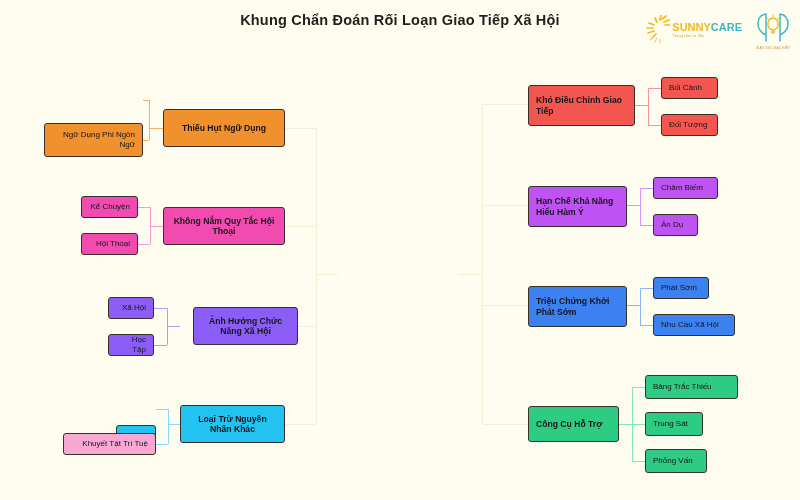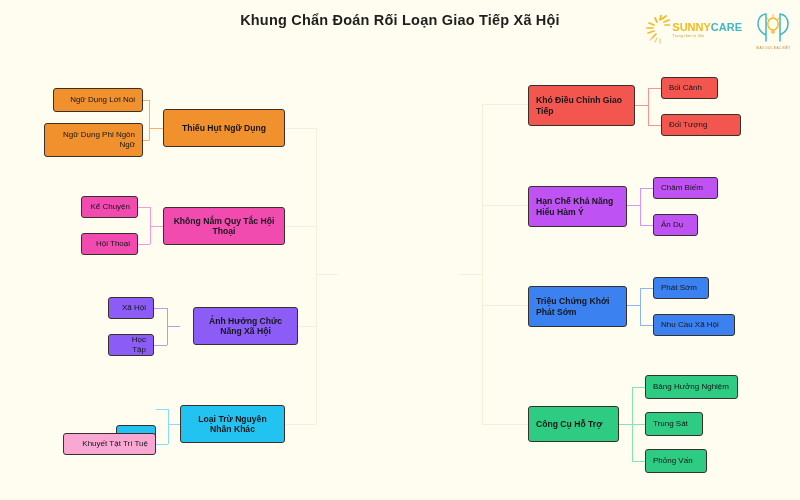--- a/index.html
+++ b/index.html
@@ -176,21 +176,20 @@
   <div class="conn h spine" style="left:285px; top:424px; width:31px;"></div>
 
   <div class="conn h spine" style="left:458px; top:274px; width:24px;"></div>
   <div class="conn v spine" style="left:482px; top:104px; height:320px;"></div>
   <div class="conn h spine" style="left:482px; top:104px; width:46px;"></div>
   <div class="conn h spine" style="left:482px; top:205px; width:46px;"></div>
   <div class="conn h spine" style="left:482px; top:305px; width:46px;"></div>
   <div class="conn h spine" style="left:482px; top:424px; width:46px;"></div>
 
   <div class="node main align-center" style="left:163px; top:109px; width:122px; height:38px; background:#F0912D;">Thiếu Hụt Ngữ Dụng</div>
-  <div class="node leaf align-right" style="left:53px; top:88px; width:90px; height:24px; background:#F0912D;">Ngữ Dụng Lời Nói</div>
   <div class="node leaf align-right" style="left:44px; top:123px; width:99px; height:34px; background:#F0912D;">Ngữ Dụng Phi Ngôn Ngữ</div>
   <div class="conn h" style="left:149px; top:128px; width:14px; border-color:#F2B065;"></div>
   <div class="conn v" style="left:149px; top:100px; height:40px; border-color:#F2B065;"></div>
   <div class="conn h" style="left:143px; top:100px; width:6px; border-color:#F2B065;"></div>
   <div class="conn h" style="left:143px; top:140px; width:6px; border-color:#F2B065;"></div>
 
   <div class="node main align-center" style="left:163px; top:207px; width:122px; height:38px; background:#F14BB0;">Không Nắm Quy Tắc Hội Thoại</div>
   <div class="node leaf align-right" style="left:81px; top:196px; width:57px; height:22px; background:#F14BB0;">Kể Chuyện</div>
   <div class="node leaf align-right" style="left:81px; top:233px; width:57px; height:22px; background:#F14BB0;">Hội Thoại</div>
   <div class="conn h" style="left:150px; top:226px; width:13px; border-color:#F79BD2;"></div>
@@ -209,21 +208,21 @@
   <div class="node main align-center" style="left:180px; top:405px; width:105px; height:38px; background:#22C3F0;">Loại Trừ Nguyên Nhân Khác</div>
   <div class="node leaf align-right" style="left:116px; top:398px; width:40px; height:22px; background:#22C3F0;margin-top:27px;">ASD</div>
   <div class="node leaf align-right" style="left:63px; top:433px; width:93px; height:22px; background:#f9a8d4;">Khuyết Tật Trí Tuệ</div>
   <div class="conn h" style="left:168px; top:424px; width:12px; border-color:#86DDF7;"></div>
   <div class="conn v" style="left:168px; top:409px; height:35px; border-color:#86DDF7;"></div>
   <div class="conn h" style="left:156px; top:409px; width:12px; border-color:#86DDF7;"></div>
   <div class="conn h" style="left:156px; top:444px; width:12px; border-color:#86DDF7;"></div>
 
   <div class="node main align-left" style="left:528px; top:85px; width:107px; height:41px; background:#F2564F;">Khó Điều Chỉnh Giao Tiếp</div>
   <div class="node leaf align-left" style="left:661px; top:77px; width:57px; height:22px; background:#F2564F;">Bối Cảnh</div>
-  <div class="node leaf align-left" style="left:661px; top:114px; width:80px; height:22px; background:#F2564F;">Đối Tượng</div>
+  <div class="node leaf align-left" style="left:661px; top:114px; width:57px; height:22px; background:#F2564F;">Đối Tượng</div>
   <div class="conn h" style="left:635px; top:105px; width:13px; border-color:#F6958F;"></div>
   <div class="conn v" style="left:648px; top:88px; height:37px; border-color:#F6958F;"></div>
   <div class="conn h" style="left:648px; top:88px; width:13px; border-color:#F6958F;"></div>
   <div class="conn h" style="left:648px; top:125px; width:13px; border-color:#F6958F;"></div>
 
   <div class="node main align-left" style="left:528px; top:186px; width:99px; height:41px; background:#BF52F2;">Hạn Chế Khả Năng Hiểu Hàm Ý</div>
   <div class="node leaf align-left" style="left:653px; top:177px; width:65px; height:22px; background:#BF52F2;">Châm Biếm</div>
   <div class="node leaf align-left" style="left:653px; top:214px; width:45px; height:22px; background:#BF52F2;">Ẩn Dụ</div>
   <div class="conn h" style="left:627px; top:205px; width:13px; border-color:#D596F6;"></div>
   <div class="conn v" style="left:640px; top:188px; height:37px; border-color:#D596F6;"></div>
@@ -232,21 +231,21 @@
 
   <div class="node main align-left" style="left:528px; top:286px; width:99px; height:41px; background:#3B82F0;">Triệu Chứng Khởi Phát Sớm</div>
   <div class="node leaf align-left" style="left:653px; top:277px; width:56px; height:22px; background:#3B82F0;">Phát Sớm</div>
   <div class="node leaf align-left" style="left:653px; top:314px; width:82px; height:22px; background:#3B82F0;">Nhu Cầu Xã Hội</div>
   <div class="conn h" style="left:627px; top:305px; width:13px; border-color:#8DB4F5;"></div>
   <div class="conn v" style="left:640px; top:288px; height:37px; border-color:#8DB4F5;"></div>
   <div class="conn h" style="left:640px; top:288px; width:13px; border-color:#8DB4F5;"></div>
   <div class="conn h" style="left:640px; top:325px; width:13px; border-color:#8DB4F5;"></div>
 
   <div class="node main align-left" style="left:528px; top:406px; width:91px; height:36px; background:#2ECC82;">Công Cụ Hỗ Trợ</div>
-  <div class="node leaf align-left" style="left:645px; top:375px; width:93px; height:24px; background:#2ECC82;">Bảng Hưởng Nghiệm</div>
+  <div class="node leaf align-left" style="left:645px; top:375px; width:93px; height:24px; background:#2ECC82;">Bảng Trắc Thiếu</div>
   <div class="node leaf align-left" style="left:645px; top:412px; width:58px; height:24px; background:#2ECC82;">Trung Sát</div>
   <div class="node leaf align-left" style="left:645px; top:449px; width:62px; height:24px; background:#2ECC82;">Phỏng Vấn</div>
   <div class="conn h" style="left:619px; top:424px; width:13px; border-color:#86E3B7;"></div>
   <div class="conn v" style="left:632px; top:387px; height:74px; border-color:#86E3B7;"></div>
   <div class="conn h" style="left:632px; top:387px; width:13px; border-color:#86E3B7;"></div>
   <div class="conn h" style="left:632px; top:424px; width:13px; border-color:#86E3B7;"></div>
   <div class="conn h" style="left:632px; top:461px; width:13px; border-color:#86E3B7;"></div>
 
 </div>
 

